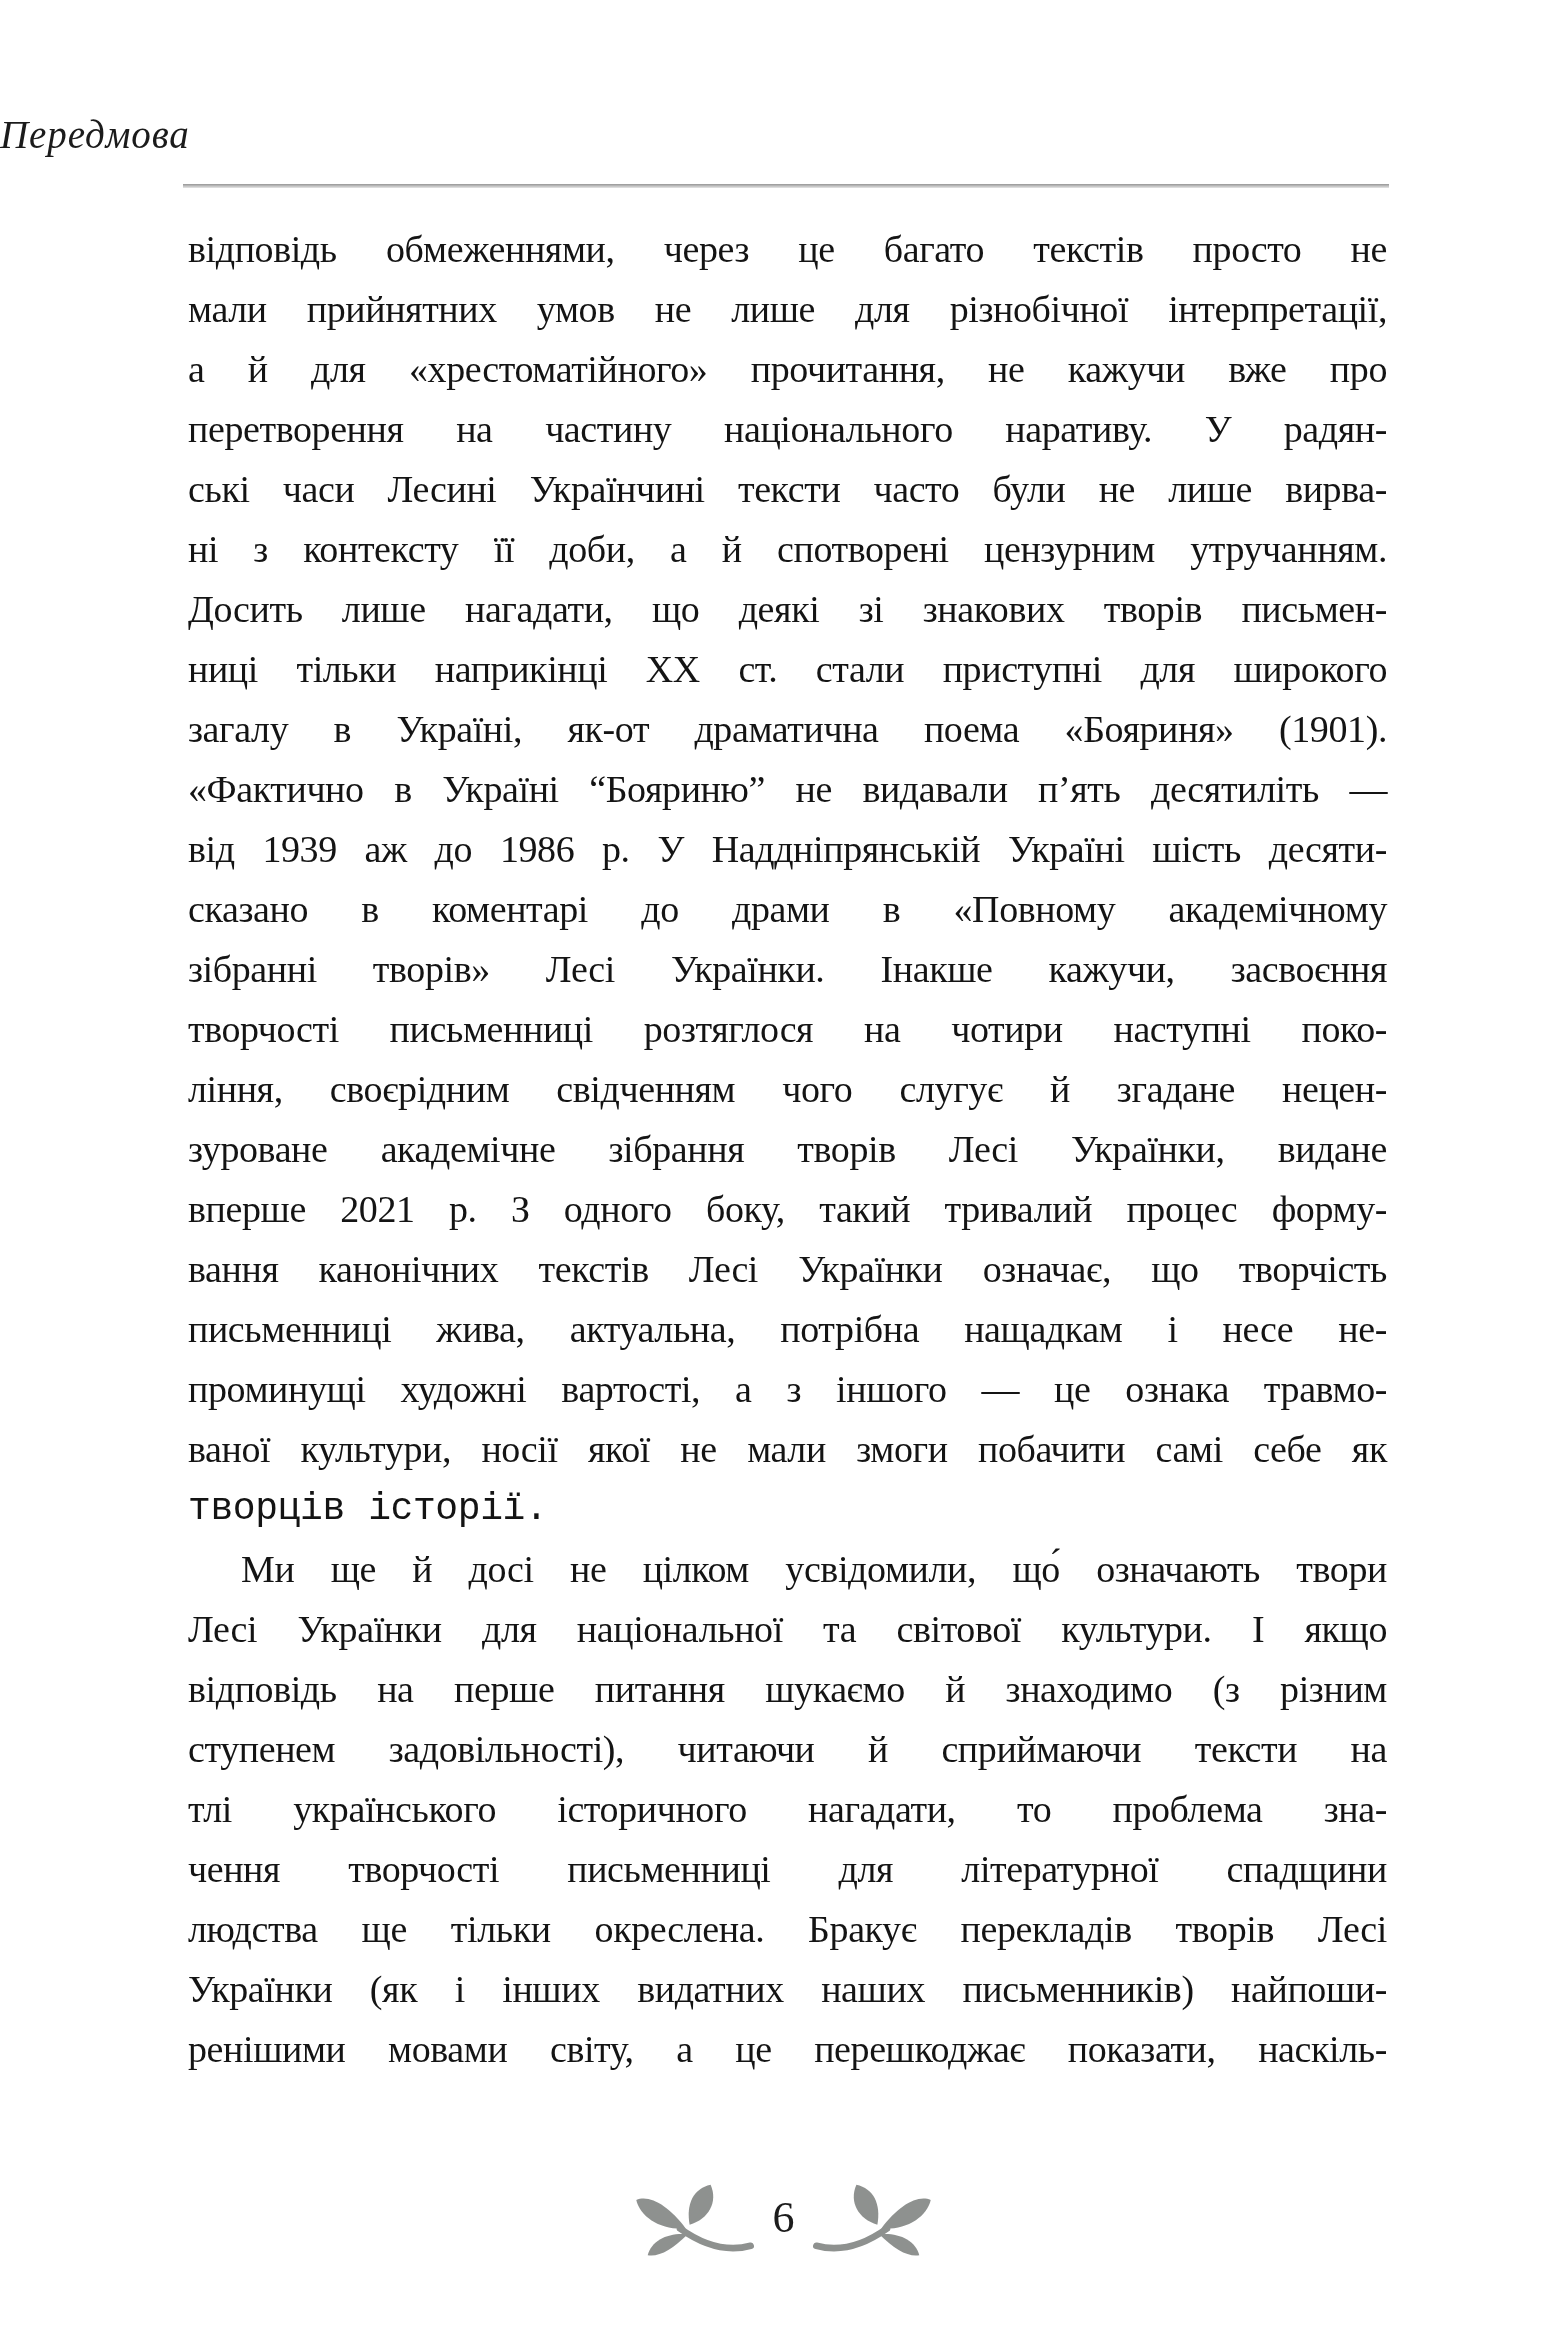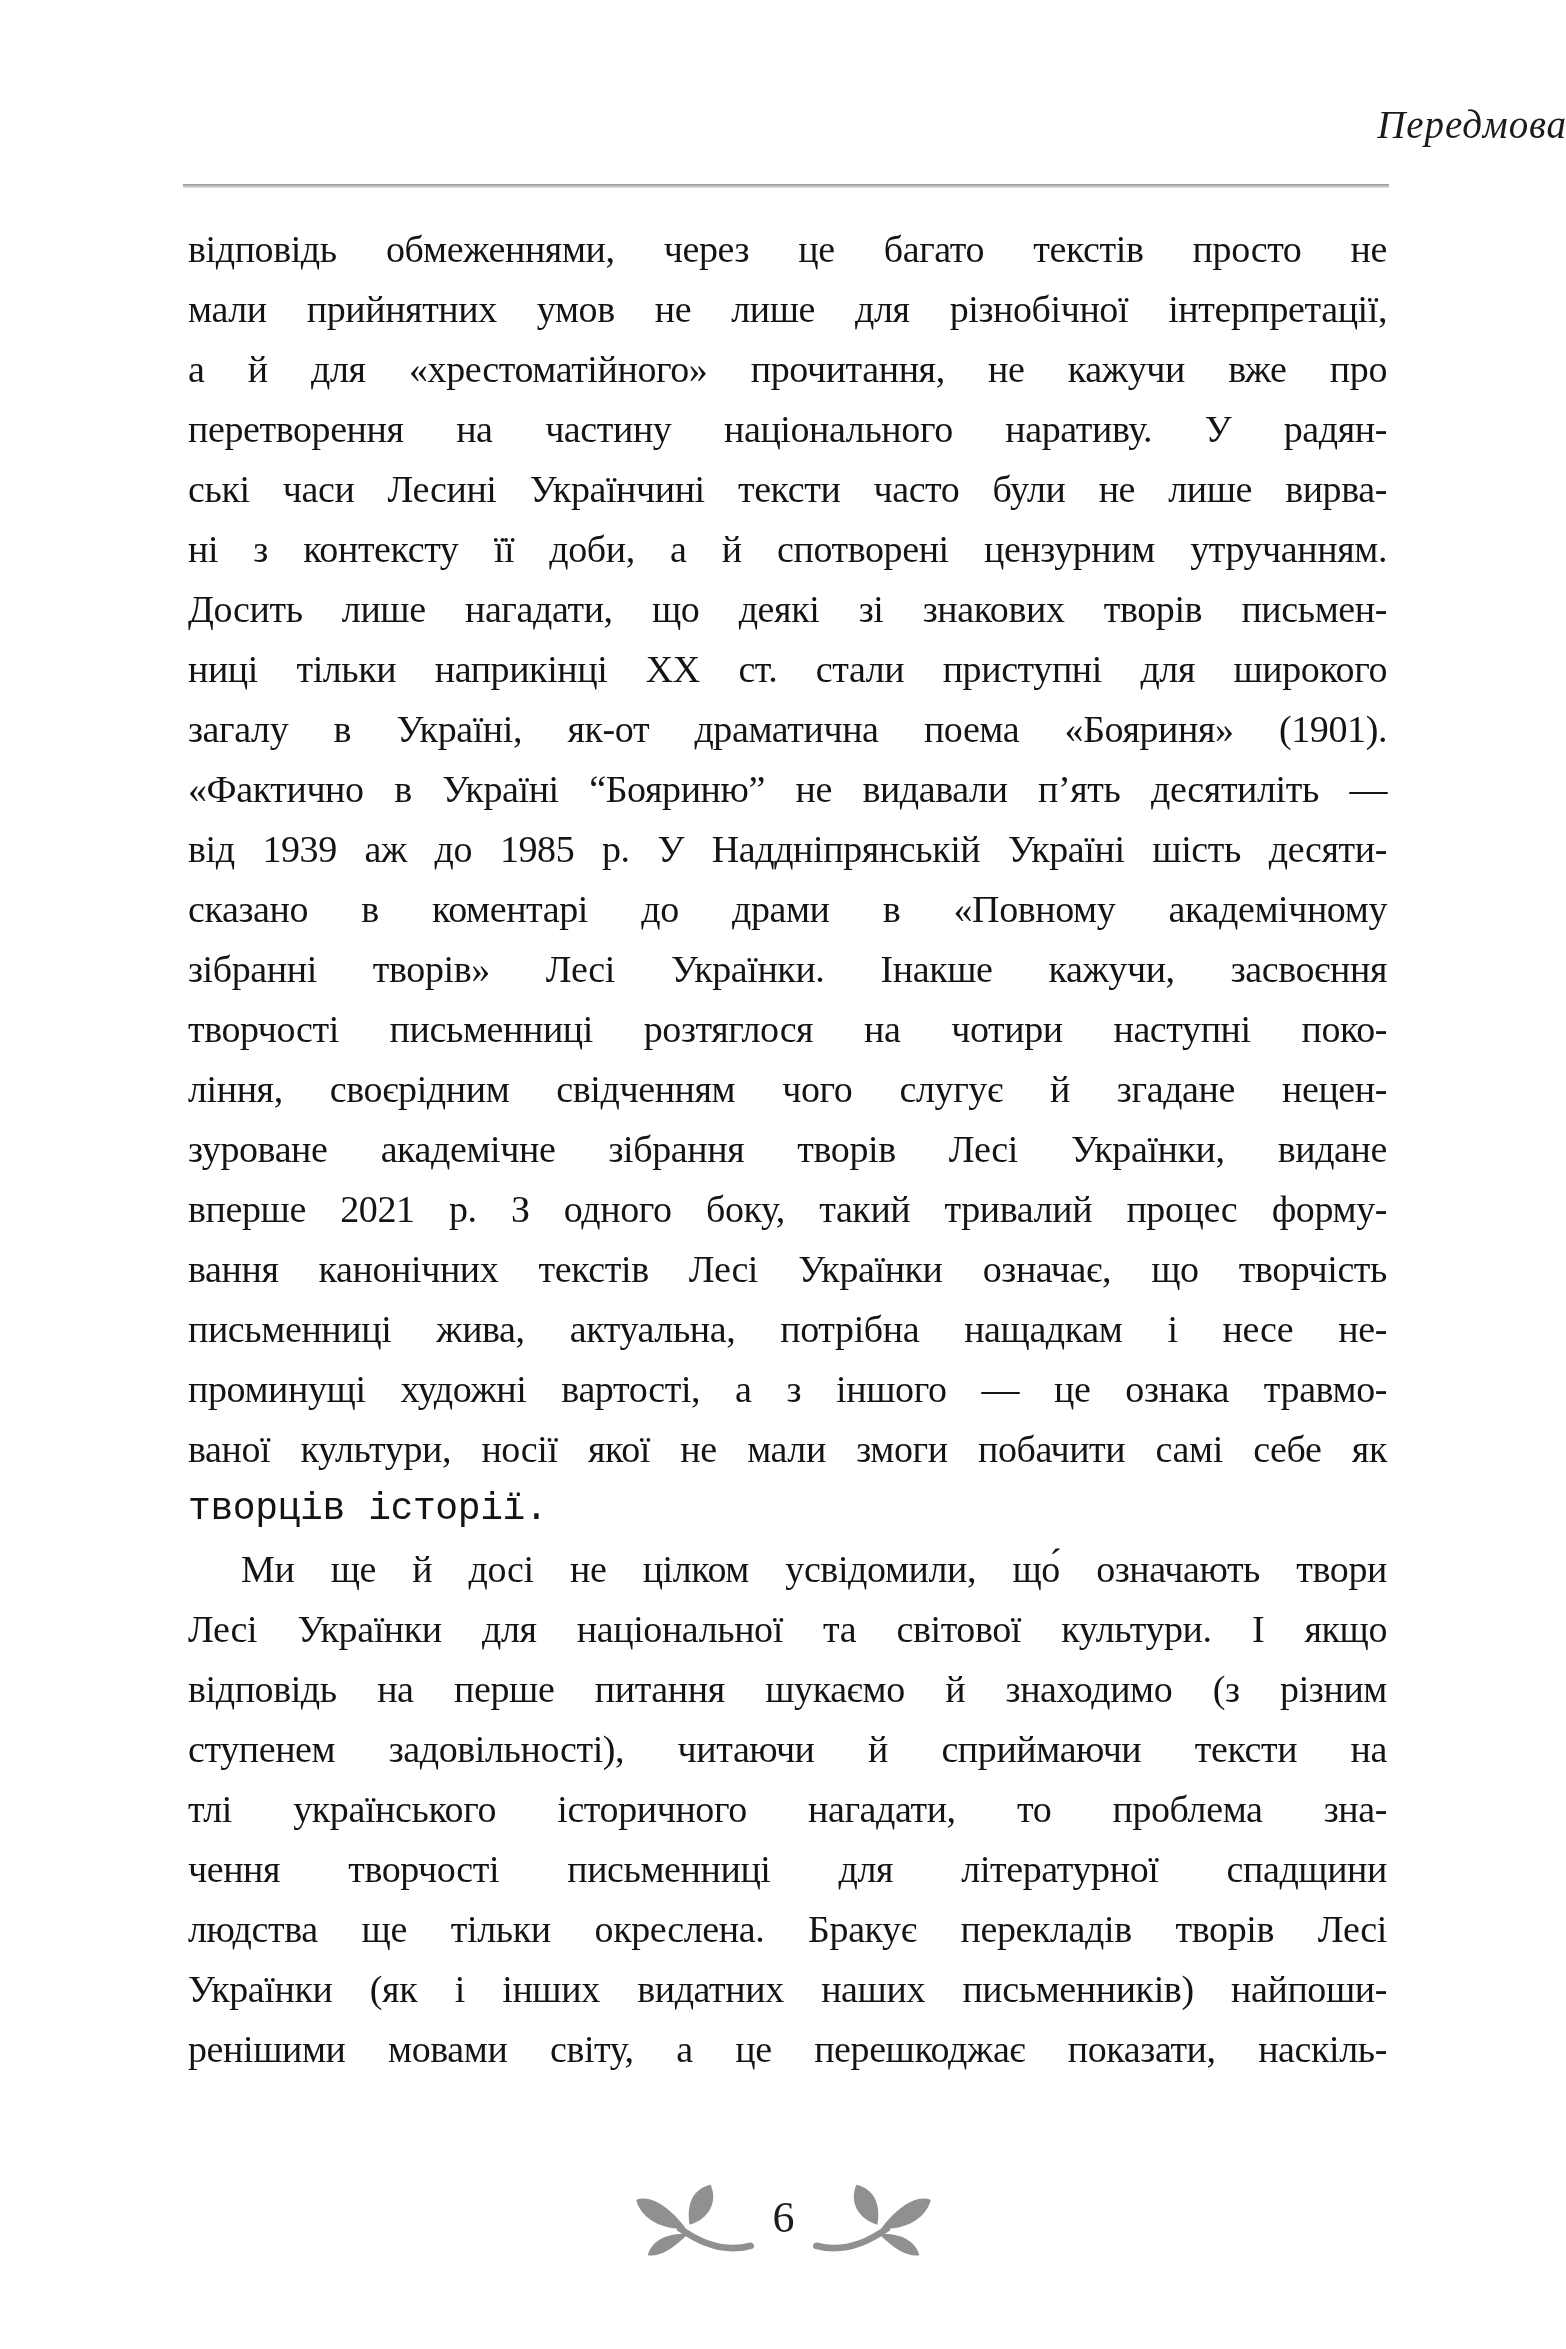--- a/index.html
+++ b/index.html
@@ -10,24 +10,24 @@
   body {
     position: relative;
     width: 1567px;
     height: 2350px;
     overflow: hidden;
     font-family: "Liberation Serif", "DejaVu Serif", serif;
     color: var(--text, #141414);
   }
   .page-header {
     position: absolute;
-    top: 102px;
+    top: 112px;
     left: 0;
     width: 100%;
-    text-align: right;
+    text-align: left;
   }
   .page-title {
     font-style: italic;
     font-size: 39px;
     letter-spacing: 0.9px;
     color: #1b1b1b;
   }
   .header-rule {
     position: absolute;
     top: 184px;
@@ -99,21 +99,21 @@
     <div class="line">відповідь обмеженнями, через це багато текстів просто не</div>
     <div class="line">мали прийнятних умов не лише для різнобічної інтерпретації,</div>
     <div class="line">а й для «хрестоматійного» прочитання, не кажучи вже про</div>
     <div class="line">перетворення на частину національного наративу. У радян-</div>
     <div class="line">ські часи Лесині Українчині тексти часто були не лише вирва-</div>
     <div class="line">ні з контексту її доби, а й спотворені цензурним утручанням.</div>
     <div class="line">Досить лише нагадати, що деякі зі знакових творів письмен-</div>
     <div class="line">ниці тільки наприкінці ХХ ст. стали приступні для широкого</div>
     <div class="line">загалу в Україні, як-от драматична поема «Бояриня» (1901).</div>
     <div class="line">«Фактично в Україні “Бояриню” не видавали п’ять десятиліть —</div>
-    <div class="line">від 1939 аж до 1985 р. У Наддніпрянській Україні шість десяти-</div>
+    <div class="line">від 1939 аж до 1986 р. У Наддніпрянській Україні шість десяти-</div>
     <div class="line">сказано в коментарі до драми в «Повному академічному</div>
     <div class="line">зібранні творів» Лесі Українки. Інакше кажучи, засвоєння</div>
     <div class="line">творчості письменниці розтяглося на чотири наступні поко-</div>
     <div class="line">ління, своєрідним свідченням чого слугує й згадане нецен-</div>
     <div class="line">зуроване академічне зібрання творів Лесі Українки, видане</div>
     <div class="line">вперше 2021 р. З одного боку, такий тривалий процес форму-</div>
     <div class="line">вання канонічних текстів Лесі Українки означає, що творчість</div>
     <div class="line">письменниці жива, актуальна, потрібна нащадкам і несе не-</div>
     <div class="line">проминущі художні вартості, а з іншого — це ознака травмо-</div>
     <div class="line">ваної культури, носії якої не мали змоги побачити самі себе як</div>

